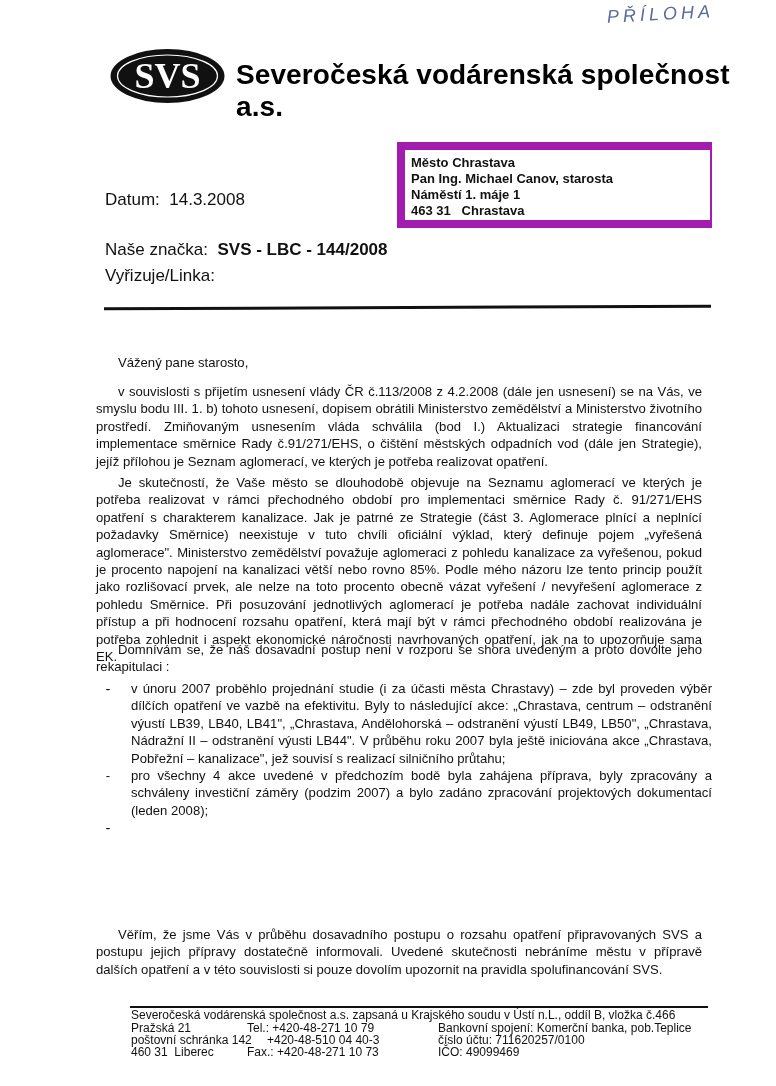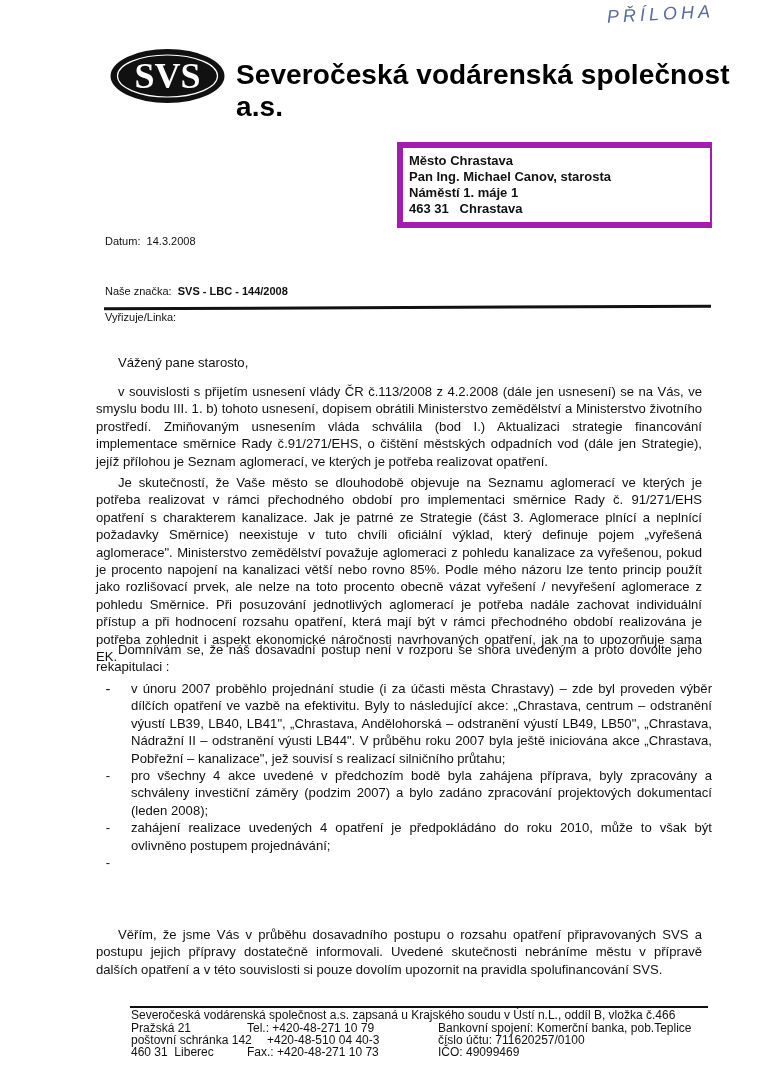--- a/index.html
+++ b/index.html
@@ -3,23 +3,23 @@
 <meta charset="utf-8">
 <style>
   html, body { margin: 0; padding: 0; background: #ffffff; }
   body { width: 776px; height: 1086px; position: relative; overflow: hidden;
          font-family: "Liberation Sans", sans-serif; color: #111; }
   .abs { position: absolute; }
   .stamp { left: 607px; top: 4px; font-family: "Liberation Sans", sans-serif; font-style: italic;
            font-size: 18px; letter-spacing: 4px; color: #5a6aa0; transform: rotate(-3deg); }
   .logo { left: 109px; top: 48px; width: 117px; height: 56px; }
   .company { left: 236px; top: 59px; font-size: 28px; font-weight: bold; color: #000; letter-spacing: 0.1px; }
-  .addr-box { left: 397px; top: 142px; width: 315px; height: 86px; border: 6px solid #a21caf; border-right-width: 2px; box-sizing: border-box; }
+  .addr-box { left: 397px; top: 142px; width: 315px; height: 86px; border: 8px solid #a21caf; border-right-width: 2px; box-sizing: border-box; }
   .addr-box .ln { position: absolute; left: 6px; font-size: 13px; font-weight: bold; line-height: 16px; }
-  .meta { left: 105px; font-size: 11px; margin-top: 45px; }
+  .meta { left: 105px; font-size: 17px; }
   .meta b { font-weight: bold; }
   .hr-top { left: 104px; top: 306px; width: 607px; height: 3px; background: #111; transform: rotate(-0.25deg); }
   .text { left: 96px; width: 606px; font-size: 13.1px; line-height: 17.4px; text-align: justify; margin-top: 8px; }
   .indent { text-indent: 22px; }
   .bullets { left: 106px; width: 606px; font-size: 13.1px; line-height: 17.4px; }
   .bullet { position: relative; padding-left: 25px; text-align: justify; }
   .bullet .dash { position: absolute; left: 20px; transform: translateX(-100%); left: 26px; margin-left: -22px; }
   .hr-bottom { left: 130px; top: 1006px; width: 578px; height: 2px; background: #111; }
   .footer { font-size: 12px; line-height: 12px; }
 </style>
@@ -73,21 +73,20 @@
   <div class="bullet">
     <span class="dash">-</span>
     <span>v únoru 2007 proběhlo projednání studie (i za účasti města Chrastavy) – zde byl proveden výběr dílčích opatření ve vazbě na efektivitu. Byly to následující akce: „Chrastava, centrum – odstranění výustí LB39, LB40, LB41", „Chrastava, Andělohorská – odstranění výustí LB49, LB50", „Chrastava, Nádražní II – odstranění výusti LB44". V průběhu roku 2007 byla ještě iniciována akce „Chrastava, Pobřežní – kanalizace", jež souvisí s realizací silničního průtahu;</span>
   </div>
   <div class="bullet">
     <span class="dash">-</span>
     <span>pro všechny 4 akce uvedené v předchozím bodě byla zahájena příprava, byly zpracovány a schváleny investiční záměry (podzim 2007) a bylo zadáno zpracování projektových dokumentací (leden 2008);</span>
   </div>
   <div class="bullet">
     <span class="dash">-</span>
-    <span>zahájení realizace uvedených 4 opatření je předpokládáno do roku 2010, může to však být ovlivněno postupem projednávání;</span>
   </div>
   <div class="bullet">
     <span class="dash">-</span>
   </div>
 </div>
 
 <div class="abs text indent" style="top:918px">Věřím, že jsme Vás v průběhu dosavadního postupu o rozsahu opatření připravovaných SVS a postupu jejich přípravy dostatečně informovali. Uvedené skutečnosti nebráníme městu v přípravě dalších opatření a v této souvislosti si pouze dovolím upozornit na pravidla spolufinancování SVS.</div>
 
 <div class="abs hr-bottom"></div>
 

